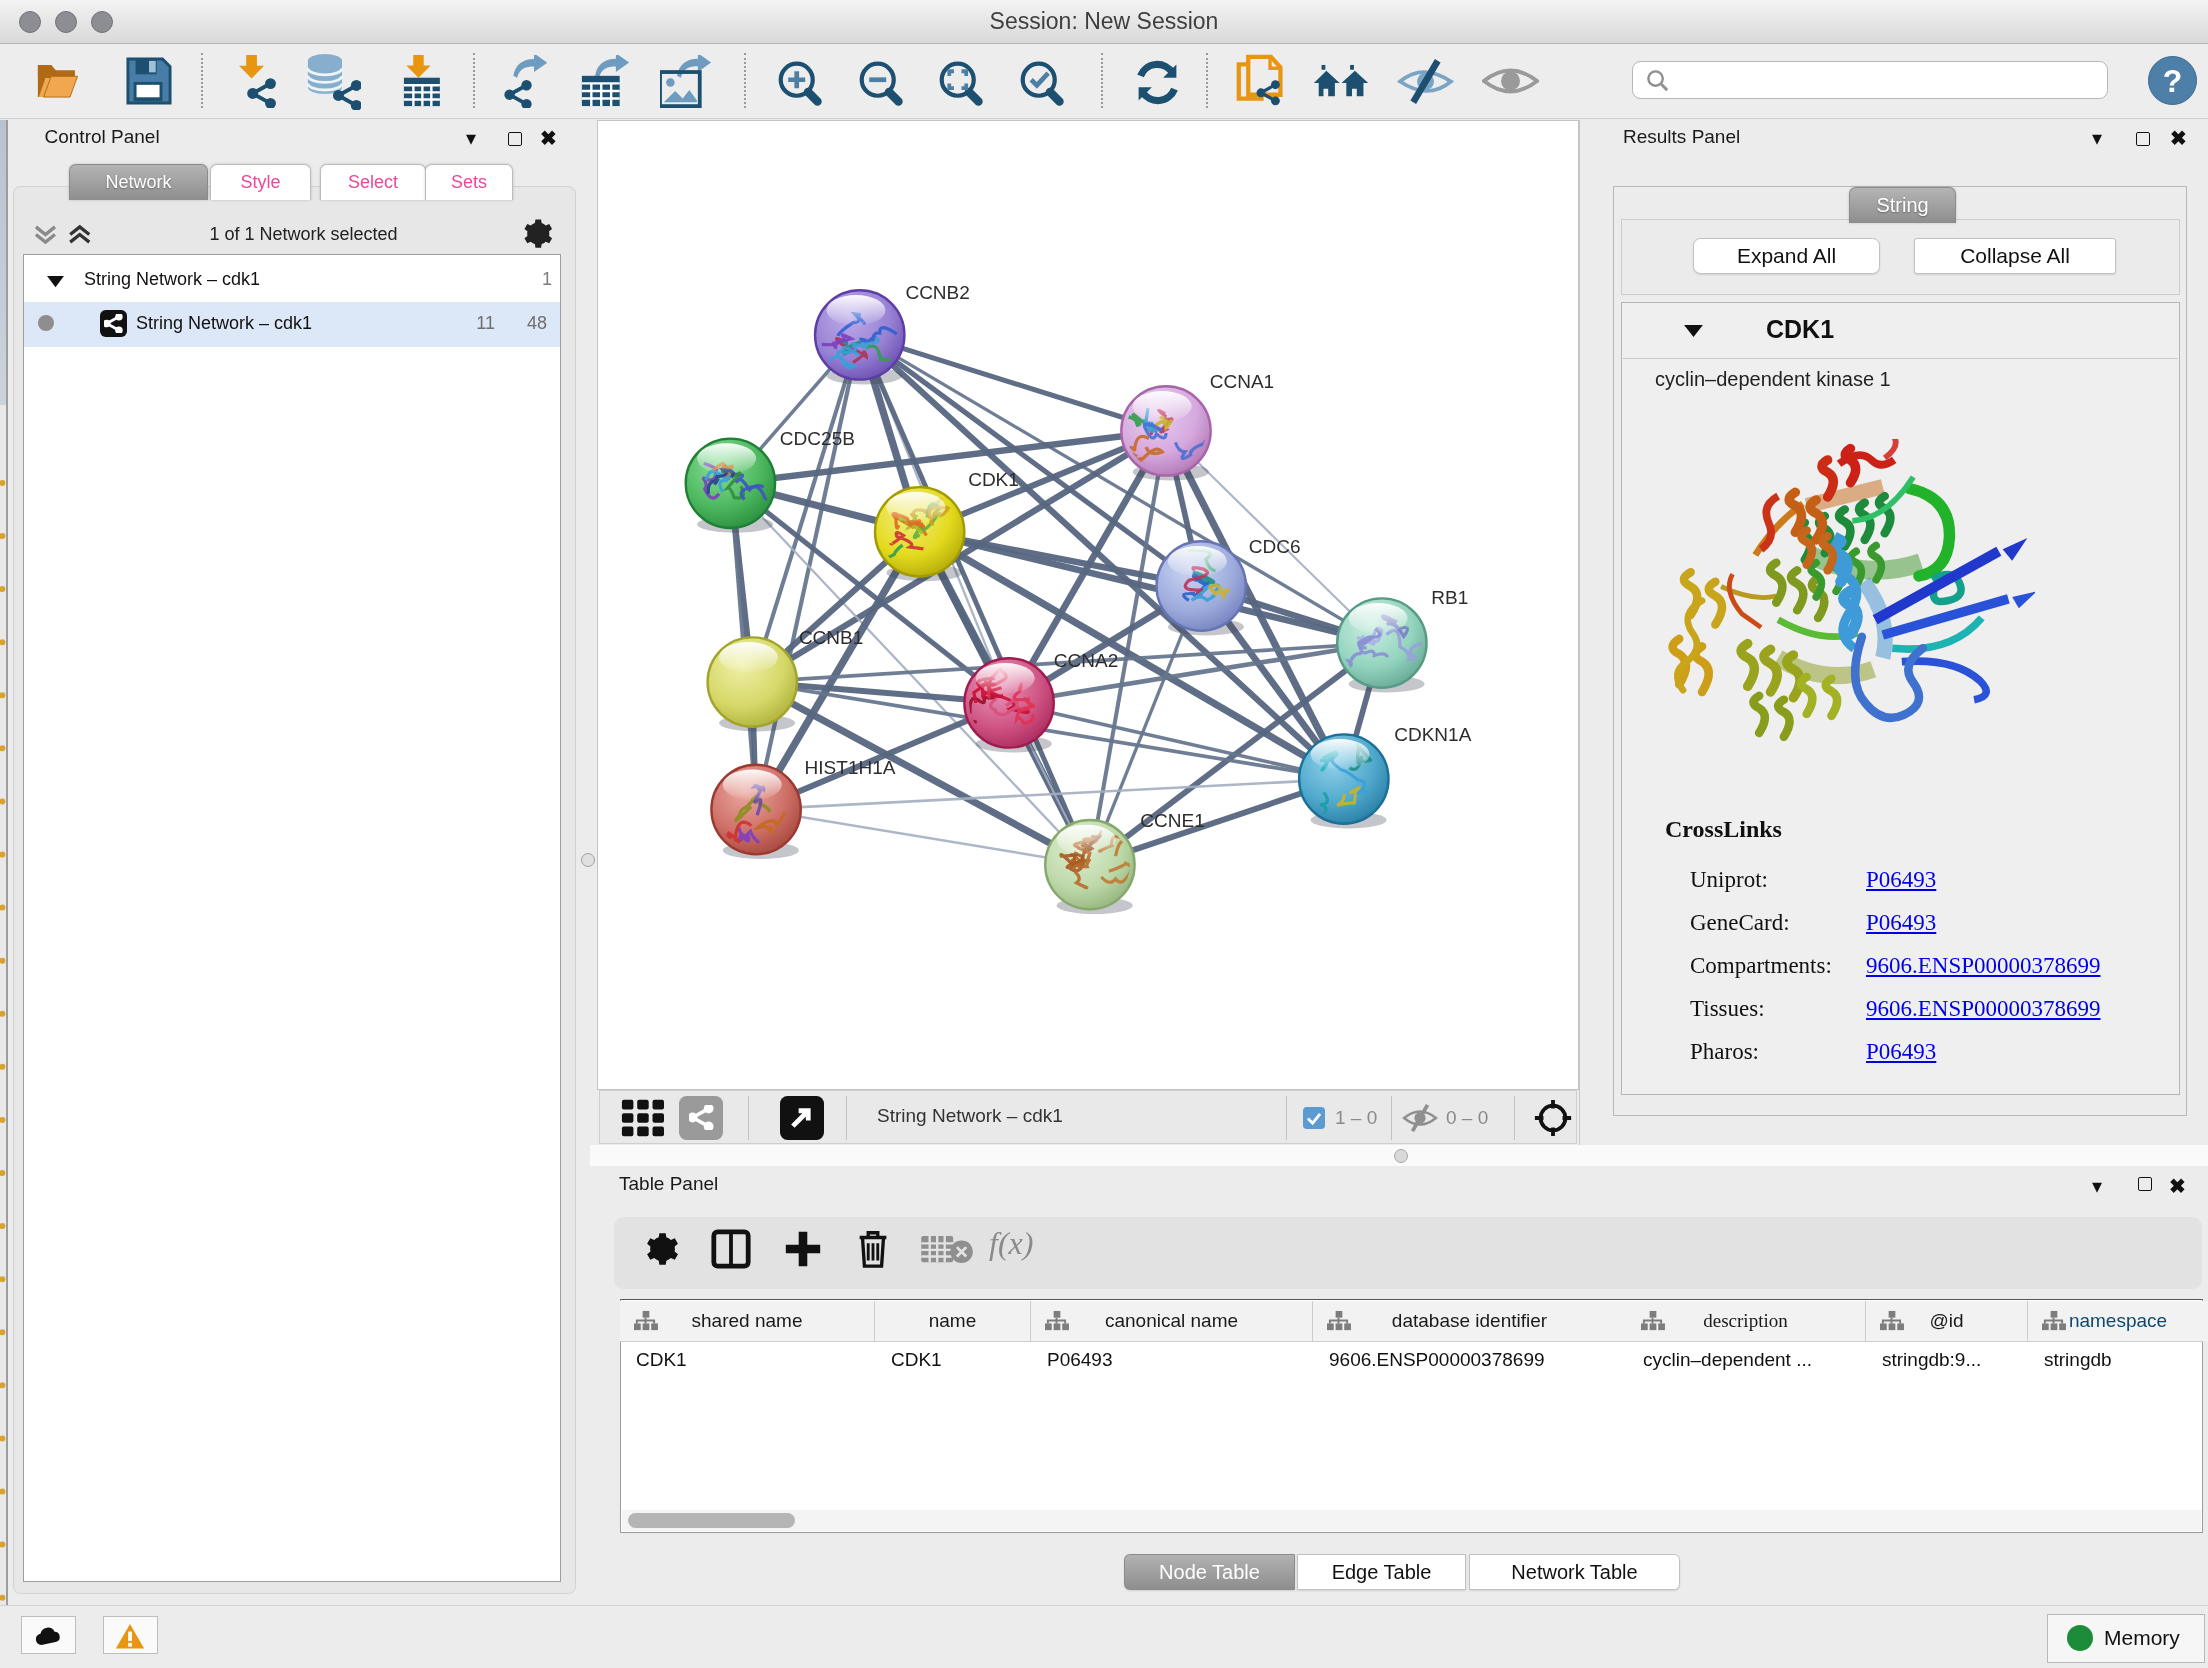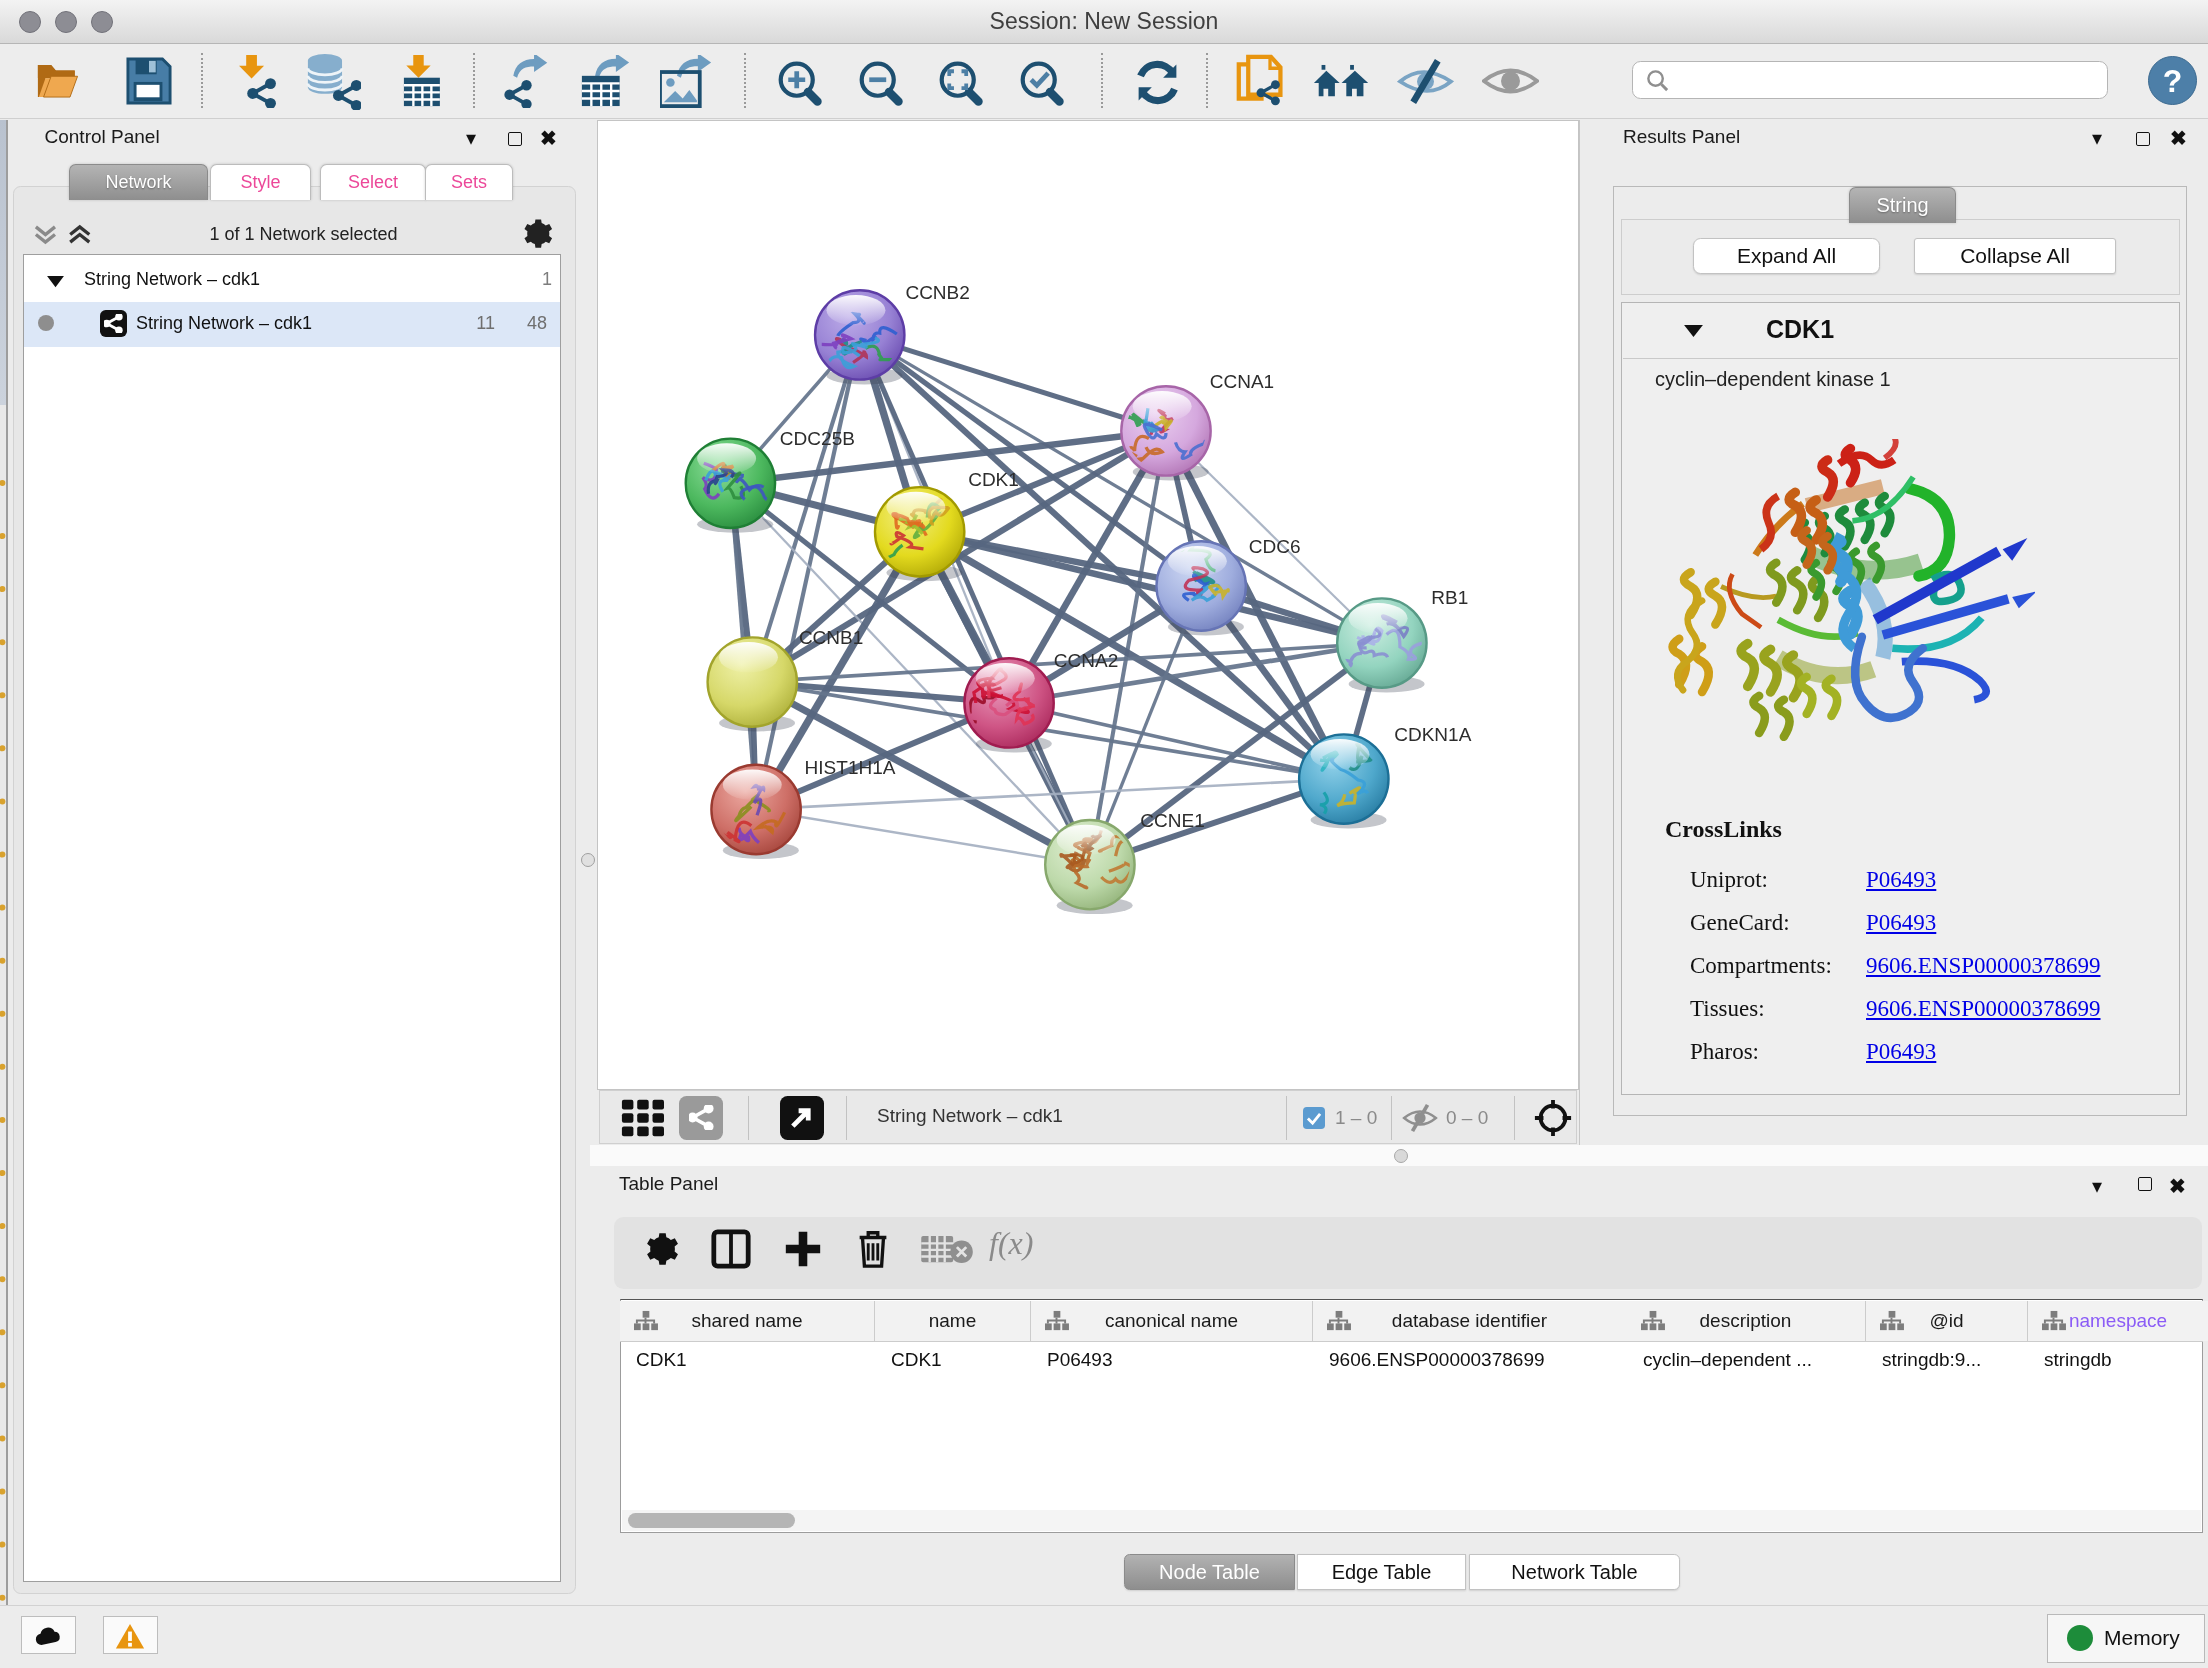--- a/index.html
+++ b/index.html
@@ -708,37 +708,37 @@
         <path d="M13 8 v3 M4 14 v-3 h18 v3 M13 11 v3" stroke="#7d7d7d" stroke-width="2" fill="none"></path>
       </g>
     </svg></div><div class="abs" style="left:1313px;top:1301px;width:314px;height:40px;border-right:1px solid #cccccc;background:#f2f2f2;text-align:center;font-size:19px;color:#1a1a1a;line-height:40px;overflow:hidden;white-space:nowrap;">database identifier</div><div class="abs" style="left:1326px;top:1310px;"><svg width="25" height="23" viewBox="0 0 26 24">
       <g fill="#7d7d7d">
         <rect x="10" y="1" width="7" height="7"></rect>
         <rect x="1" y="14" width="7" height="7"></rect>
         <rect x="10" y="14" width="7" height="7"></rect>
         <rect x="19" y="14" width="7" height="7"></rect>
         <path d="M13 8 v3 M4 14 v-3 h18 v3 M13 11 v3" stroke="#7d7d7d" stroke-width="2" fill="none"></path>
       </g>
-    </svg></div><div class="abs" style="left:1626px;top:1301px;width:240px;height:40px;border-right:1px solid #cccccc;background:#f2f2f2;text-align:center;font-size:19px;color:#1a1a1a;line-height:40px;overflow:hidden;white-space:nowrap;">description</div><div class="abs" style="left:1640px;top:1310px;"><svg width="25" height="23" viewBox="0 0 26 24">
+    </svg></div><div class="abs" style="left:1626px;top:1301px;width:240px;height:40px;border-right:1px solid #cccccc;background:#f2f2f2;text-align:center;font-size:19px;color:#1a1a1a;line-height:40px;overflow:hidden;white-space:nowrap;font-family:Liberation Serif, serif;">description</div><div class="abs" style="left:1640px;top:1310px;"><svg width="25" height="23" viewBox="0 0 26 24">
       <g fill="#7d7d7d">
         <rect x="10" y="1" width="7" height="7"></rect>
         <rect x="1" y="14" width="7" height="7"></rect>
         <rect x="10" y="14" width="7" height="7"></rect>
         <rect x="19" y="14" width="7" height="7"></rect>
         <path d="M13 8 v3 M4 14 v-3 h18 v3 M13 11 v3" stroke="#7d7d7d" stroke-width="2" fill="none"></path>
       </g>
     </svg></div><div class="abs" style="left:1866px;top:1301px;width:162px;height:40px;border-right:1px solid #cccccc;background:#f2f2f2;text-align:center;font-size:19px;color:#1a1a1a;line-height:40px;overflow:hidden;white-space:nowrap;">@id</div><div class="abs" style="left:1879px;top:1310px;"><svg width="25" height="23" viewBox="0 0 26 24">
       <g fill="#7d7d7d">
         <rect x="10" y="1" width="7" height="7"></rect>
         <rect x="1" y="14" width="7" height="7"></rect>
         <rect x="10" y="14" width="7" height="7"></rect>
         <rect x="19" y="14" width="7" height="7"></rect>
         <path d="M13 8 v3 M4 14 v-3 h18 v3 M13 11 v3" stroke="#7d7d7d" stroke-width="2" fill="none"></path>
       </g>
-    </svg></div><div class="abs" style="left:2028px;top:1301px;width:181px;height:40px;border-right:1px solid #cccccc;background:#f2f2f2;text-align:center;font-size:19px;color:#8b5cf6;line-height:40px;overflow:hidden;white-space:nowrap;">namespace</div><div class="abs" style="left:2041px;top:1310px;"><svg width="25" height="23" viewBox="0 0 26 24">
+    </svg></div><div class="abs" style="left:2028px;top:1301px;width:181px;height:40px;border-right:1px solid #cccccc;background:#f2f2f2;text-align:center;font-size:19px;color:#0c4a6e;line-height:40px;overflow:hidden;white-space:nowrap;">namespace</div><div class="abs" style="left:2041px;top:1310px;"><svg width="25" height="23" viewBox="0 0 26 24">
       <g fill="#7d7d7d">
         <rect x="10" y="1" width="7" height="7"></rect>
         <rect x="1" y="14" width="7" height="7"></rect>
         <rect x="10" y="14" width="7" height="7"></rect>
         <rect x="19" y="14" width="7" height="7"></rect>
         <path d="M13 8 v3 M4 14 v-3 h18 v3 M13 11 v3" stroke="#7d7d7d" stroke-width="2" fill="none"></path>
       </g>
     </svg></div>
 <div class="abs" style="left:620px;top:1341px;width:1583px;height:0;border-top:1px solid #cccccc;"></div>
 <div class="abs" style="left:636px;top:1349px;font-size:19px;color:#111;white-space:nowrap;overflow:hidden;width:236px;">CDK1</div><div class="abs" style="left:891px;top:1349px;font-size:19px;color:#111;white-space:nowrap;overflow:hidden;width:137px;">CDK1</div><div class="abs" style="left:1047px;top:1349px;font-size:19px;color:#111;white-space:nowrap;overflow:hidden;width:263px;">P06493</div><div class="abs" style="left:1329px;top:1349px;font-size:19px;color:#111;white-space:nowrap;overflow:hidden;width:295px;">9606.ENSP00000378699</div><div class="abs" style="left:1643px;top:1349px;font-size:19px;color:#111;white-space:nowrap;overflow:hidden;width:221px;">cyclin–dependent ...</div><div class="abs" style="left:1882px;top:1349px;font-size:19px;color:#111;white-space:nowrap;overflow:hidden;width:143px;">stringdb:9...</div><div class="abs" style="left:2044px;top:1349px;font-size:19px;color:#111;white-space:nowrap;overflow:hidden;width:162px;">stringdb</div>

